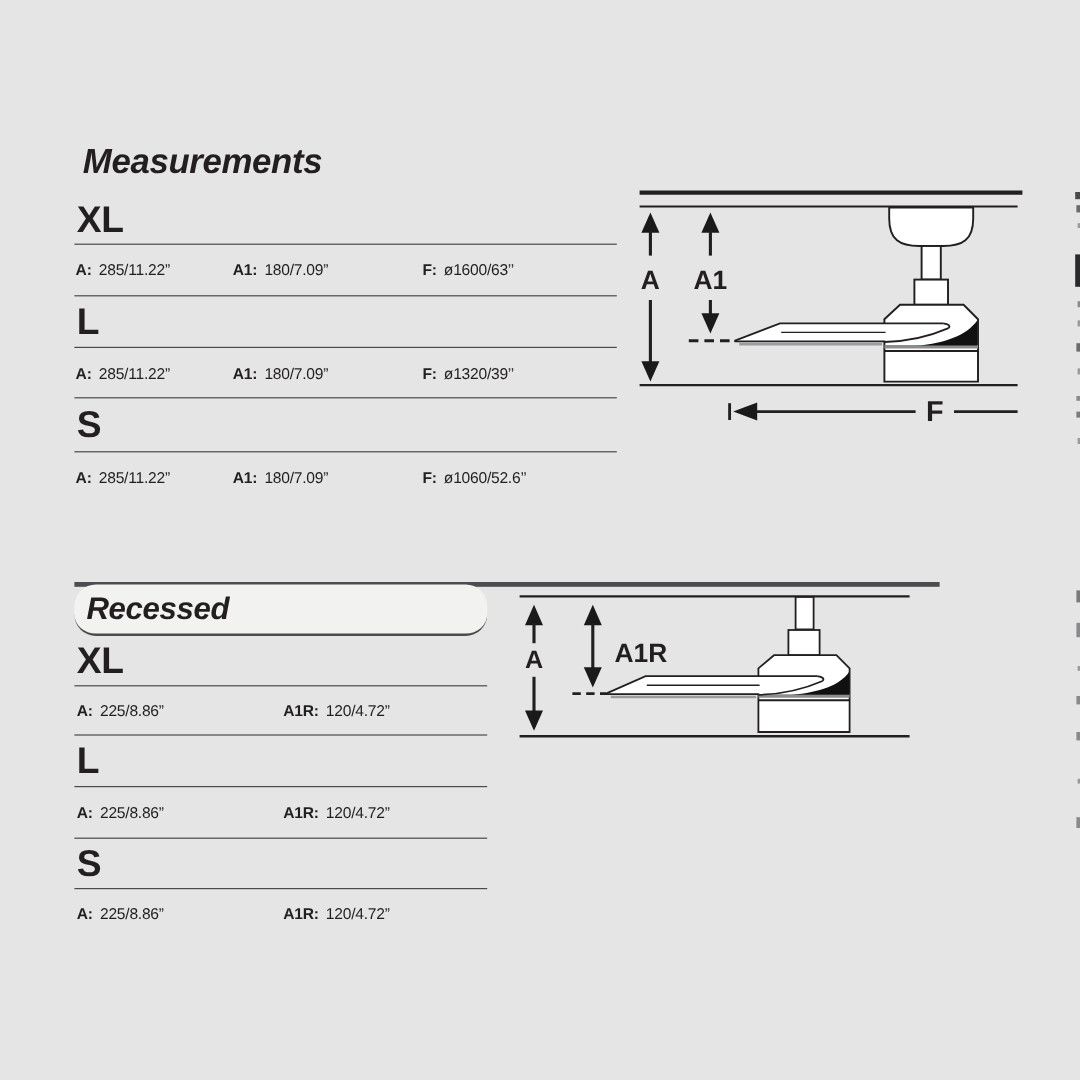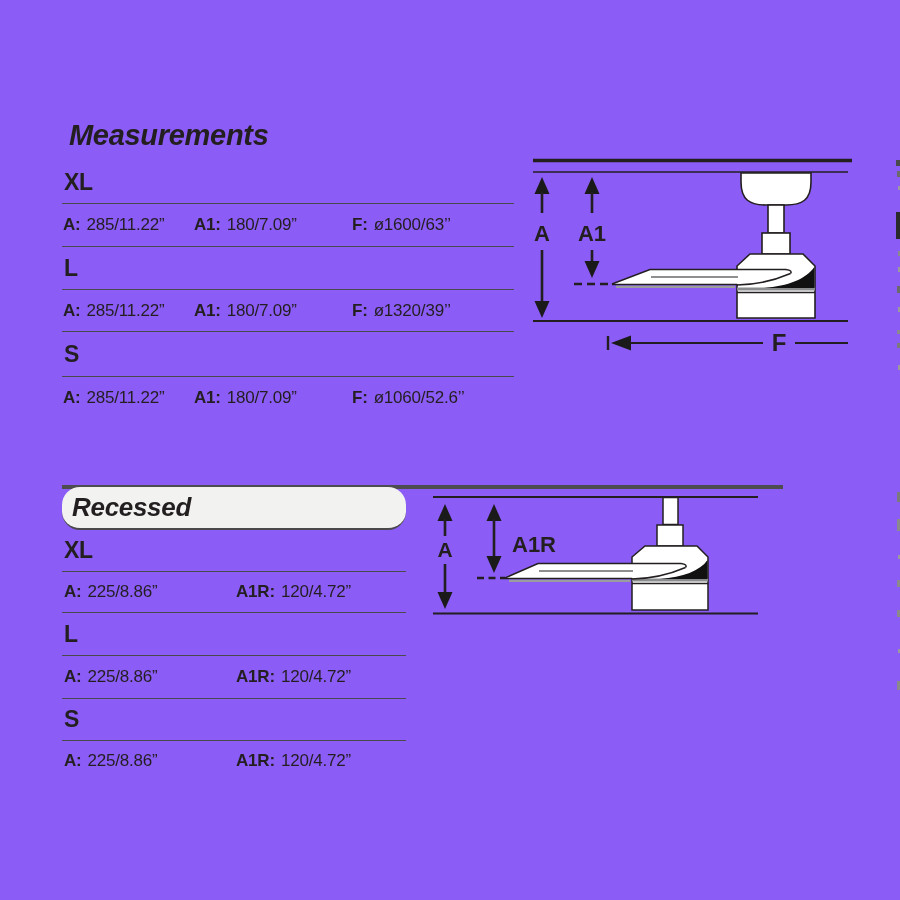--- a/index.html
+++ b/index.html
@@ -1,26 +1,26 @@
 <!DOCTYPE html>
 <html><head>
 <meta charset="utf-8">
 <style>
   html,body{margin:0;padding:0;background:#fff;}
-  .page{position:relative;width:900px;height:900px;background:#8b5cf6;overflow:hidden;
+  .page{position:relative;width:900px;height:900px;background:#e5e5e5;overflow:hidden;
         font-family:"Liberation Sans",sans-serif;color:#231f20;}
   .title{position:absolute;left:69px;top:119px;font-size:29px;font-weight:bold;
          font-style:italic;letter-spacing:-0.3px;}
   .spec-table{position:absolute;box-sizing:border-box;}
   .thead{box-sizing:border-box;border-top:3px solid #4d4d4f;border-bottom:2px solid #4a4a4c;
          background:#f2f2f1;display:flex;align-items:center;padding-left:10px;
          font-weight:bold;font-style:italic;font-size:26px;letter-spacing:-0.3px;}
   .size-row{box-sizing:border-box;border-bottom:1.5px solid #4a4a4c;display:flex;
-            align-items:center;font-weight:bold;font-size:23px;padding-left:2px;letter-spacing:-0.3px;}
-  .val-row{box-sizing:border-box;position:relative;font-size:17px;letter-spacing:-0.2px;}
+            align-items:center;font-weight:bold;font-size:31px;padding-left:2px;letter-spacing:-0.3px;}
+  .val-row{box-sizing:border-box;position:relative;font-size:13px;letter-spacing:-0.2px;}
   .val-row.bordered{border-bottom:1.5px solid #4a4a4c;}
   .val{position:absolute;top:50%;transform:translateY(-50%);white-space:nowrap;}
   .val b{font-weight:bold;margin-right:6px;}
   .separator{position:absolute;background:#4d4d4f;}
   svg{position:absolute;overflow:visible;}
   svg .ln{stroke:#231f20;fill:none;}
   svg .fillw{fill:#ffffff;stroke:#231f20;}
   svg .arrow{fill:#1a1a1a;stroke:none;}
   svg text{font-family:"Liberation Sans",sans-serif;font-weight:bold;fill:#231f20;}
   .edge-frag{position:absolute;}

